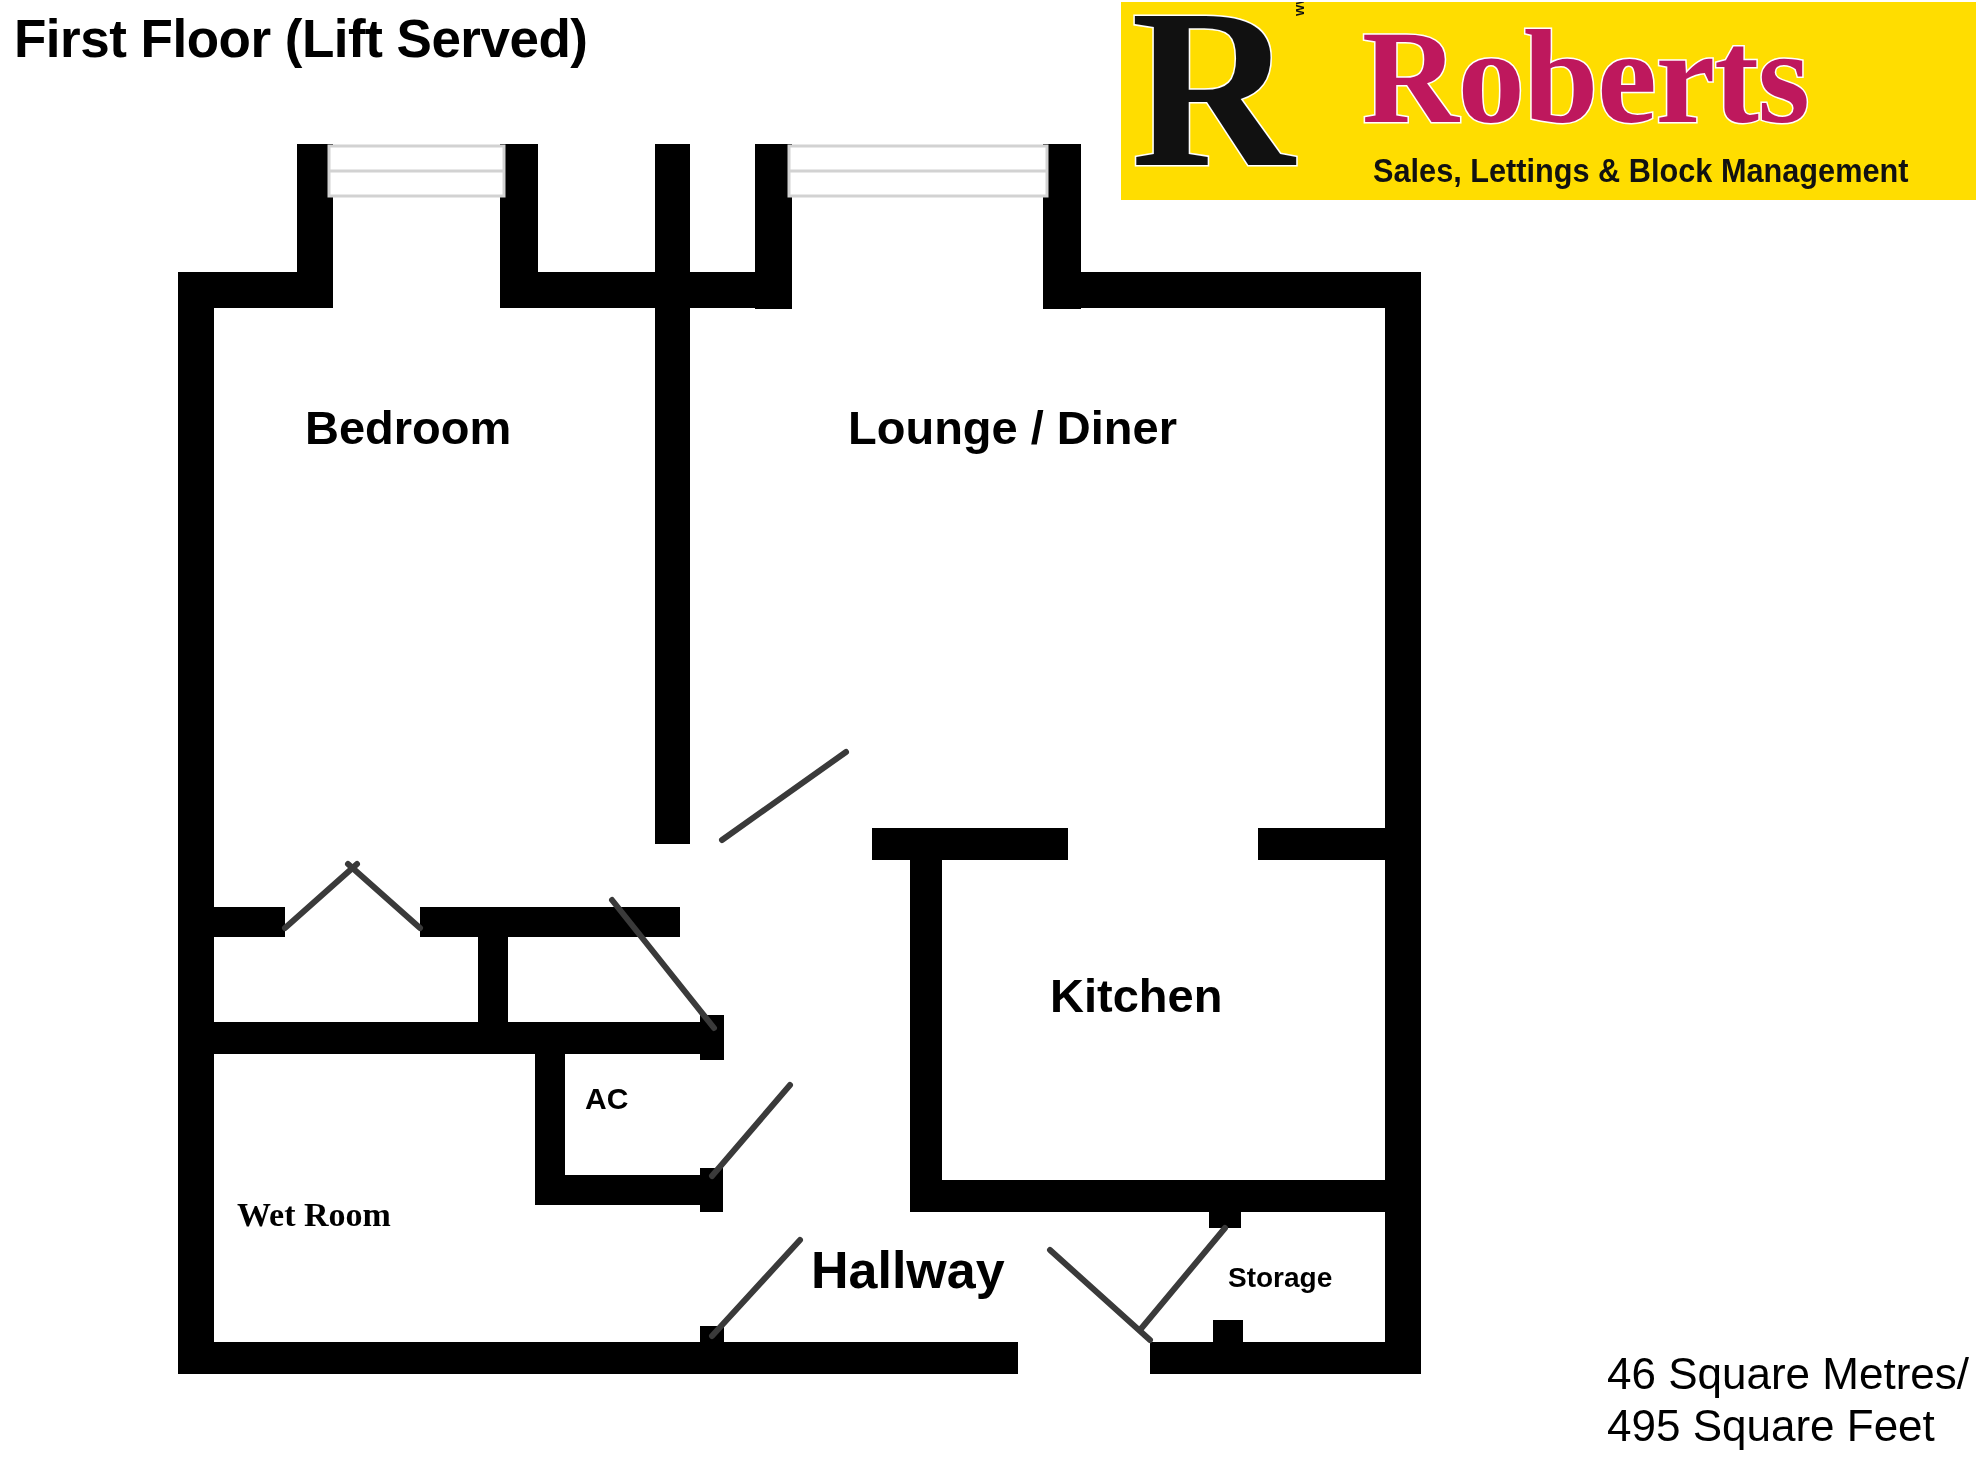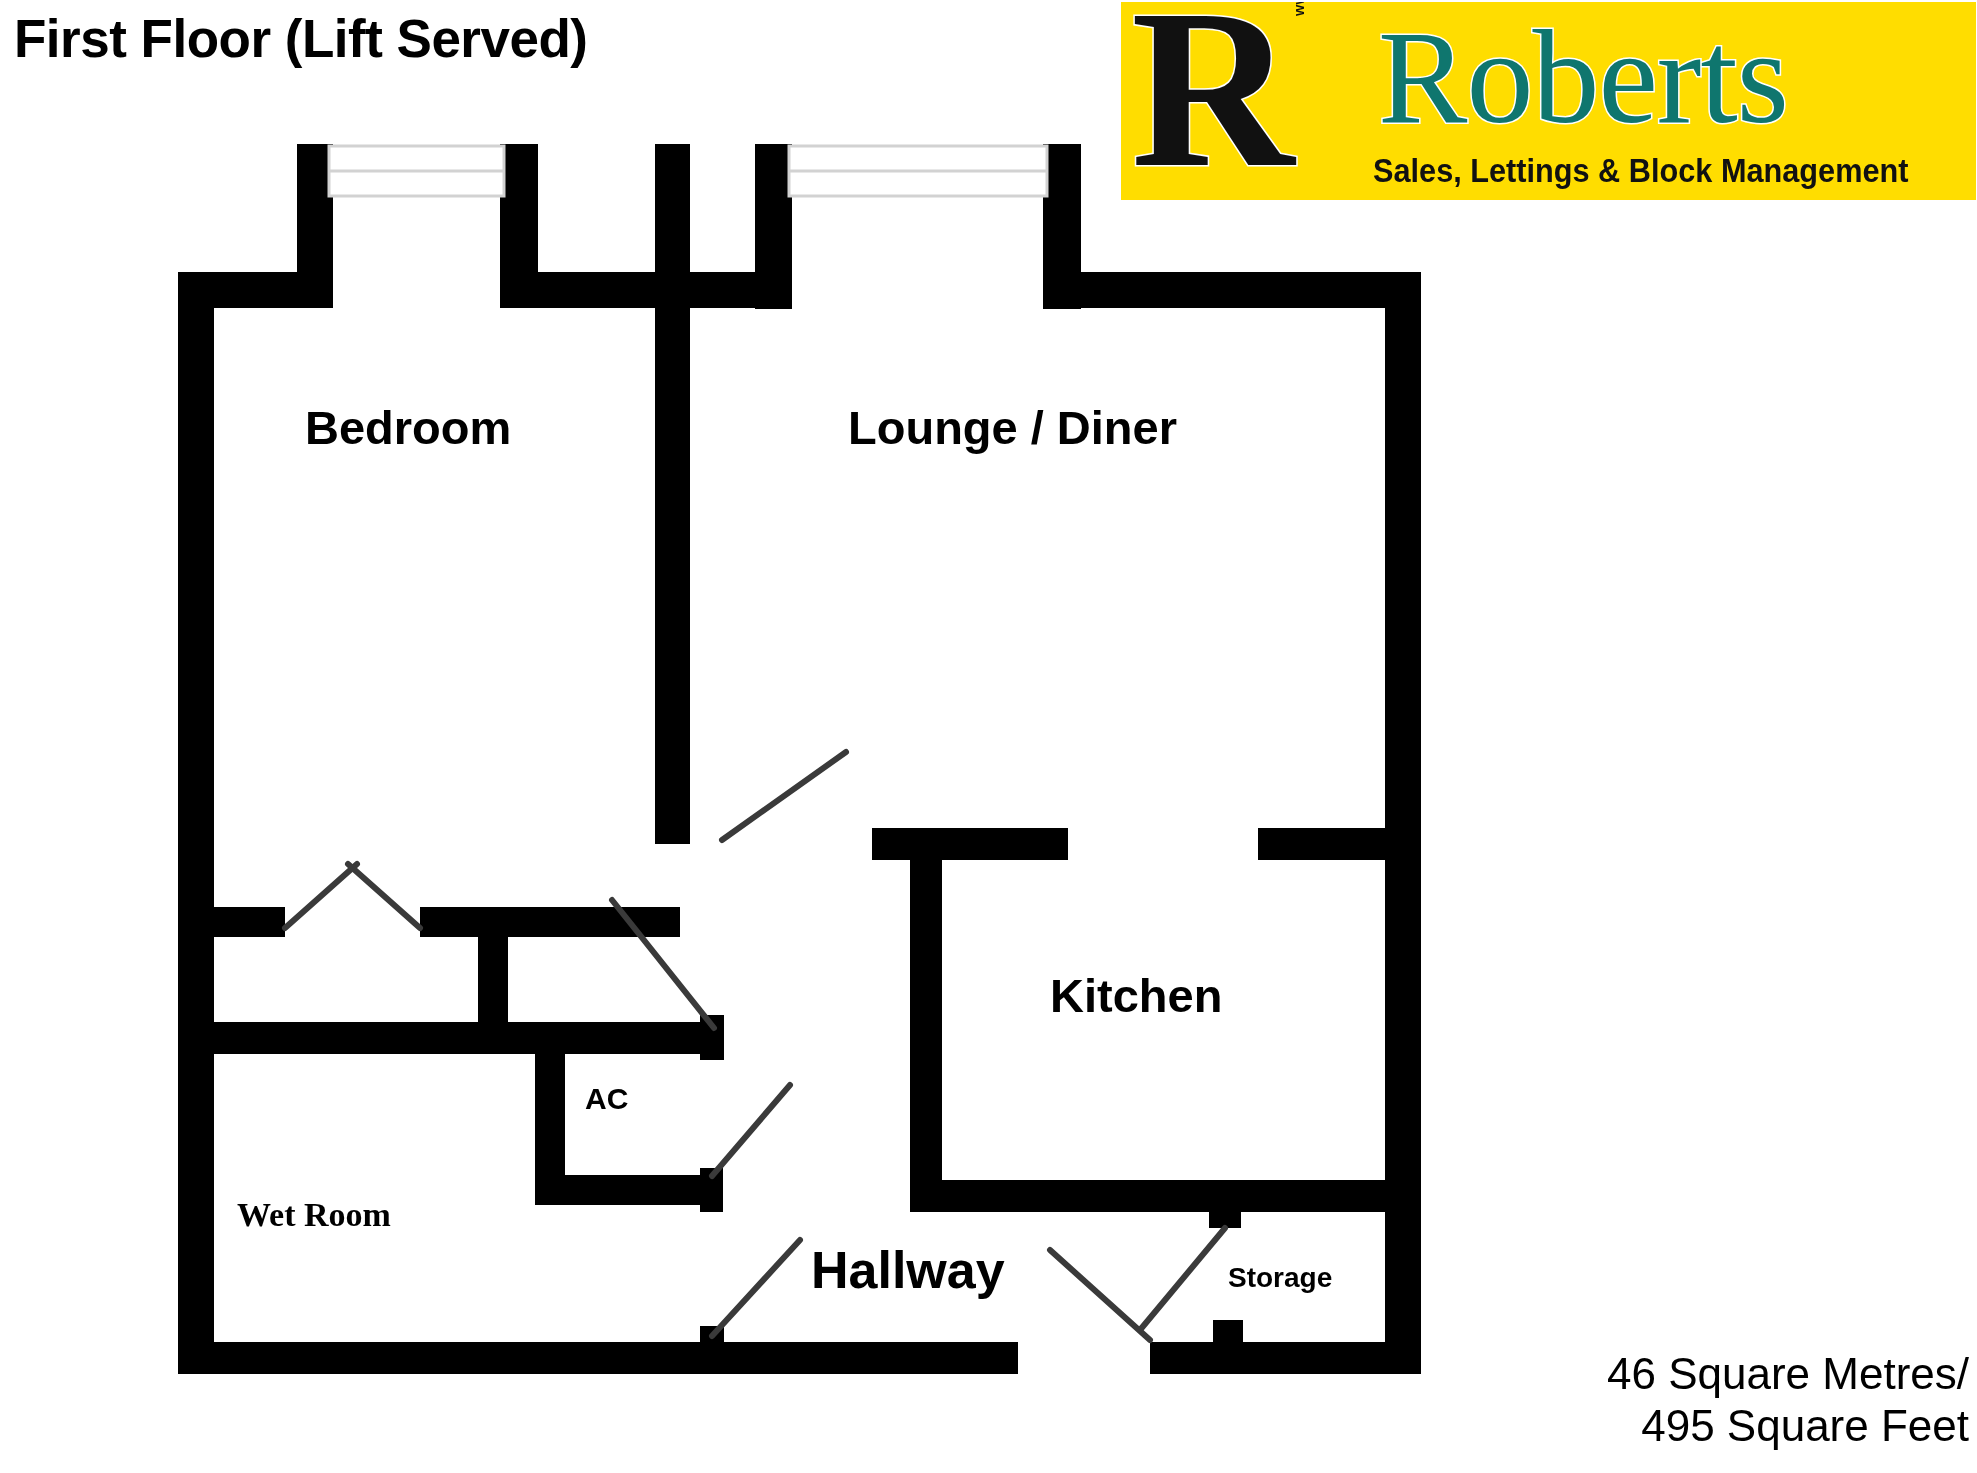--- a/index.html
+++ b/index.html
@@ -67,27 +67,26 @@
     transform-origin: left top;
     white-space: nowrap;
     letter-spacing: 0.2px;
   }
   #logo-wordmark {
     position: absolute;
     left: 241px;
     top: 8px;
     font-family: "Liberation Serif", serif;
     font-size: 134px;
-    font-weight: normal;
-    color: #0f766e;
+    font-weight: bold;
+    color: #be185d;
     line-height: 1;
     letter-spacing: -1px;
     -webkit-text-stroke: 3px #ffffff;
     paint-order: stroke fill;
-    margin-left: 16px;
   }
   #logo-tagline {
     position: absolute;
     left: 252px;
     top: 150px;
     font-size: 33px;
     font-weight: bold;
     color: #111111;
     white-space: nowrap;
     transform: scaleX(0.93);
@@ -116,21 +115,21 @@
   #label-wetroom    { left: 237px; top: 1196px; font-size: 34px; font-family: Liberation Serif, serif; }
   #label-ac         { left: 585px; top: 1082px; font-size: 30px; }
   #label-hallway    { left: 811px; top: 1240px; font-size: 52px; }
   #label-storage    { left: 1228px; top: 1262px; font-size: 28px; }
 
   
   #area-summary {
     position: absolute;
     right: 8px;
     top: 1348px;
-    text-align: right;
+    text-align: left;
     font-size: 44px;
     color: #000000;
     line-height: 1.18;
   }
   #area-summary div { white-space: nowrap; }
 </style>
 </head>
 <body>
 
 <div id="floorplan-title">First Floor (Lift Served)</div>

